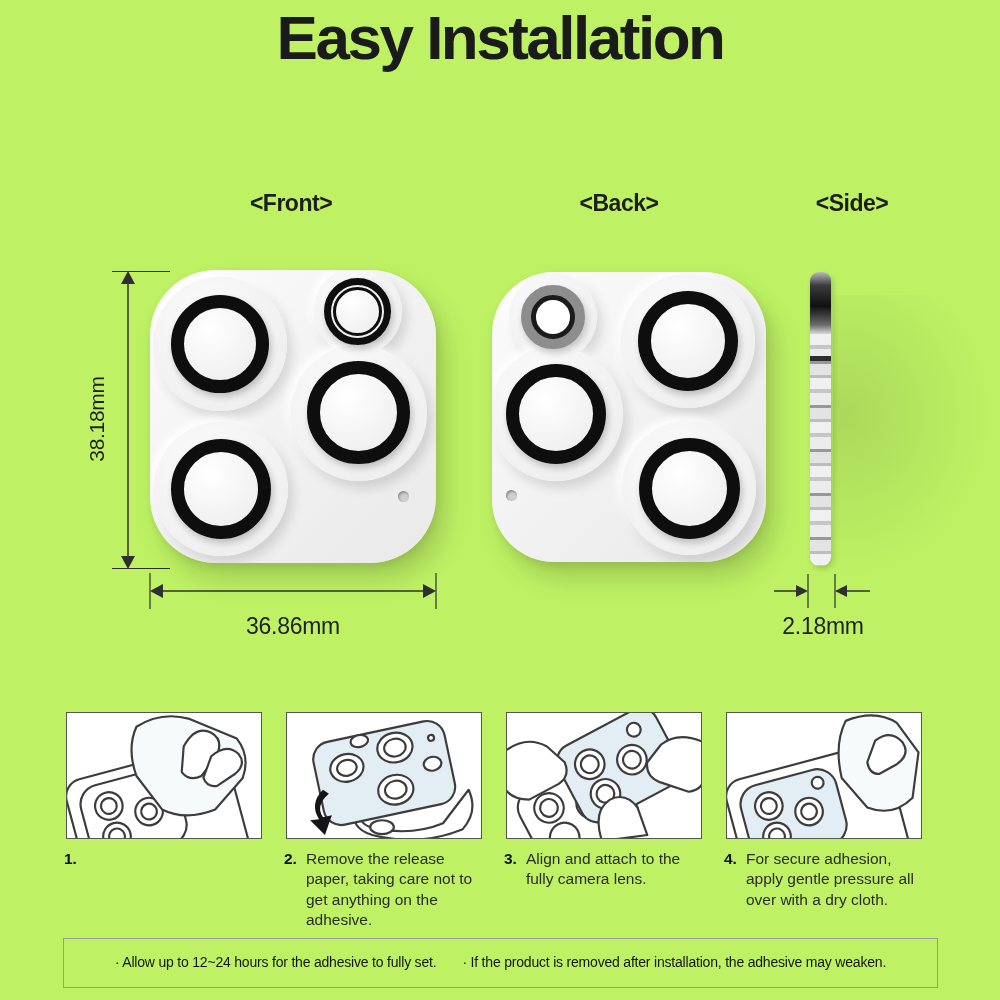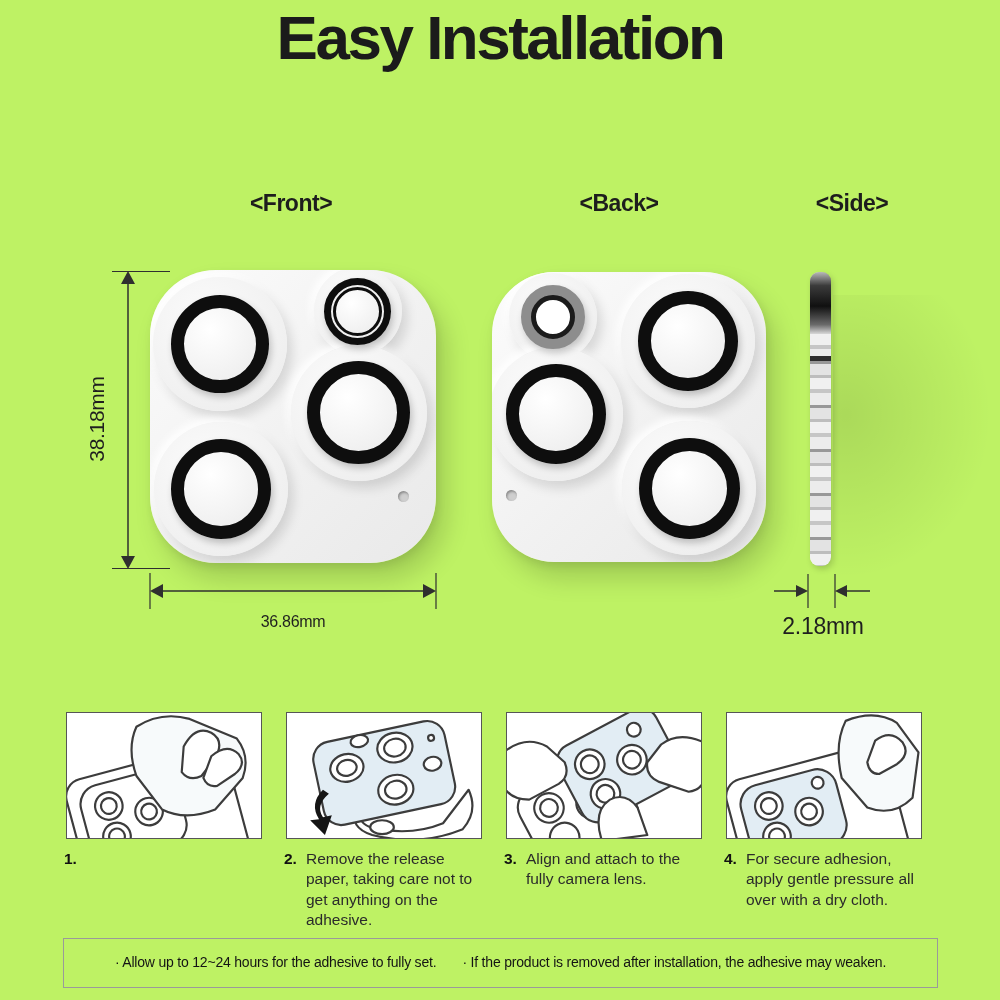--- a/index.html
+++ b/index.html
@@ -46,21 +46,21 @@
   .side-body{position:absolute;top:62px;left:0;right:0;bottom:0;
     background:
       linear-gradient(180deg,rgba(0,0,0,0) 0 22px,#2e2e2e 22px 27px,rgba(0,0,0,0) 27px),
       repeating-linear-gradient(180deg,#f0f0f0 0 11px,#c6c6c6 11px 15px,#ececec 15px 27px,
         #989898 27px 30px,#e3e3e3 30px 41px,#bdbdbd 41px 44px);}
 
   
   .dim-svg{position:absolute;left:0;top:0;pointer-events:none;}
   .dim-label{position:absolute;font-size:21px;color:#1f1f1f;letter-spacing:-0.3px;}
   .dl-height{left:30px;top:407px;width:134px;text-align:center;transform:rotate(-90deg);}
-  .dl-width{left:193px;top:613px;width:200px;text-align:center;font-size:16px;}
+  .dl-width{left:193px;top:613px;width:200px;text-align:center;font-size:23px;}
   .dl-thick{left:748px;top:613px;width:150px;text-align:center;font-size:23px;}
 
   
   .step-box{position:absolute;top:712px;width:196px;height:127px;box-sizing:border-box;
             border:1.5px solid #565656;background:#fff;}
   .sb-1{left:66px;} .sb-2{left:286px;} .sb-3{left:506px;} .sb-4{left:726px;}
   .step-box svg{display:block;width:100%;height:100%;}
   .step-text{position:absolute;top:849px;display:flex;align-items:flex-start;
              font-size:15.5px;line-height:1.32;color:#2b2b2b;}
   .st-1{left:64px;width:202px;} .st-2{left:284px;width:198px;}

